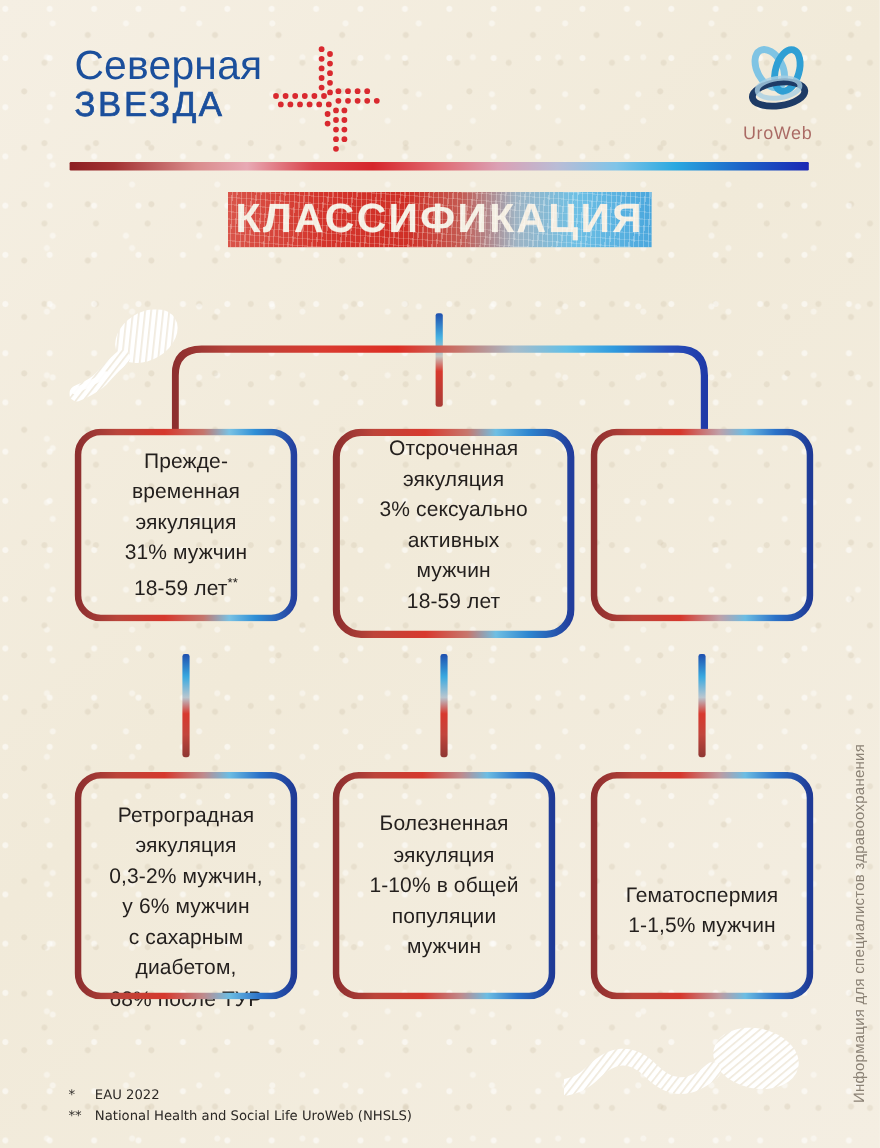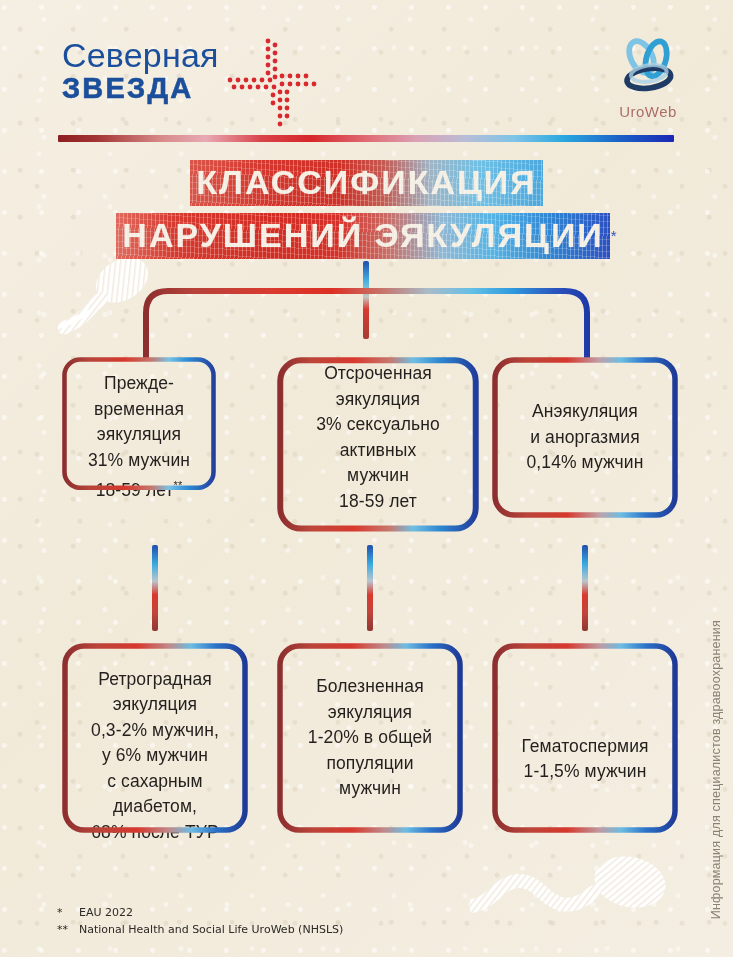--- a/index.html
+++ b/index.html
@@ -22,21 +22,21 @@
       linear-gradient(135deg,#f5efe3 0%,#f1ead9 45%,#f4eee2 100%);
     background-size:37px 41px,53px 47px,61px 59px,43px 67px,71px 53px,100% 100%;
     pointer-events:none;
   }
   .layer{position:absolute;inset:0;}
 
   
   #logo-left{position:absolute;left:62px;top:38px;width:210px;height:80px;}
   #logo-word{position:absolute;left:0;top:0;}
   #logo-l1{font-size:34px;color:#1b4f9c;letter-spacing:.2px;line-height:34px;font-weight:400;}
-  #logo-l2{font-size:29px;color:#1b4f9c;font-weight:700;letter-spacing:2.2px;line-height:32px;
+  #logo-l2{font-size:29px;color:#1b4f9c;font-weight:400;letter-spacing:2.2px;line-height:32px;
            -webkit-text-stroke:.6px #1b4f9c;}
   #logo-star{position:absolute;left:160px;top:-2px;width:96px;height:92px;}
 
   #logo-right{position:absolute;right:42px;top:36px;width:86px;height:86px;}
   #uroweb-text{position:absolute;left:0;bottom:2px;width:100%;text-align:center;
     font-size:15px;color:#7f1d1d;letter-spacing:.5px;opacity:.62;}
 
   #divider{position:absolute;left:58px;top:135px;width:616px;height:7px;border-radius:1px;
     background:linear-gradient(90deg,
       #8c1f22 0%, #a33232 6%, #d98b8b 17%, #e8a9b4 24%,
@@ -71,21 +71,21 @@
   #bracket-fix svg{display:block;}
 
   
   .box{position:absolute;border-radius:20px;padding:6px;box-sizing:border-box;}
   .box-in{width:100%;height:100%;border-radius:15px;background:transparent;
     display:flex;align-items:center;justify-content:center;box-sizing:border-box;padding:6px 8px;}
   .box-txt{font-size:17.5px;line-height:25.5px;color:#231f1d;text-align:center;
     letter-spacing:.1px;white-space:pre-line;}
   .sup{font-size:11px;vertical-align:super;}
 
-  #b1{left:62px;top:357px;width:154px;height:161px;}
+  #b1{left:62px;top:357px;width:186px;height:161px;}
   #b2{left:277px;top:357px;width:202px;height:161px;}
   #b3{left:492px;top:357px;width:186px;height:161px;}
   #b4{left:62px;top:643px;width:186px;height:226px;}
   #b5{left:277px;top:643px;width:186px;height:190px;}
   #b6{left:492px;top:643px;width:186px;height:232px;}
 
   
   #notes{position:absolute;left:57px;bottom:19px;font-size:11px;color:#2c2926;line-height:17px;
     font-family:"DejaVu Sans",sans-serif;}
   .note{display:flex;}
@@ -184,21 +184,20 @@
       <ellipse cx="44" cy="46" rx="22" ry="10" transform="rotate(-8 44 46)" stroke="#a9cfe4" stroke-width="5" opacity=".8"></ellipse>
     </g>
   </svg>
   <div id="uroweb-text">UroWeb</div>
 </div>
 
 <div id="divider"></div>
 
 <div id="title">
   <div><span class="tline" id="tl1">КЛАССИФИКАЦИЯ</span></div>
-  <div><span class="tline" id="tl2">НАРУШЕНИЙ ЭЯКУЛЯЦИИ</span><span id="title-ast">*</span></div>
 </div>
 
 <div id="stem"></div>
 <div id="bracket-fix">
   <svg width="447" height="72" viewBox="0 0 447 72">
     <defs>
       <linearGradient id="gh" x1="0" y1="0" x2="1" y2="0">
         <stop offset="0" stop-color="#8d2f2f"></stop>
         <stop offset=".10" stop-color="#b4423a"></stop>
         <stop offset=".28" stop-color="#d93a2f"></stop>
@@ -276,25 +275,20 @@
           <stop offset=".18" stop-color="#bb443a"></stop>
       <stop offset=".40" stop-color="#d6382d"></stop>
           <stop offset=".58" stop-color="#c0a0a8"></stop>
       <stop offset=".70" stop-color="#6cbde3"></stop>
           <stop offset=".84" stop-color="#2b72c8"></stop>
       <stop offset="1" stop-color="#1f3a96"></stop>
         </linearGradient>
       </defs>
     <rect x="3" y="3" width="180" height="155" rx="19" fill="none" stroke="url(#gb3)" stroke-width="5.5"></rect>
   </svg>
-  <div class="box-in">
-      <div class="box-txt">Анэякуляция
-и аноргазмия
-0,14% мужчин</div>
-    </div>
 </div>
 
 <div class="box" id="b4">
   <svg class="layer" viewBox="0 0 186 190" preserveAspectRatio="none">
     <defs>
         <linearGradient id="gb4" x1="0" y1="0" x2="1" y2="0">
       <stop offset="0" stop-color="#8d2f2f"></stop>
           <stop offset=".18" stop-color="#bb443a"></stop>
       <stop offset=".40" stop-color="#d6382d"></stop>
           <stop offset=".58" stop-color="#bf8a8c"></stop>
@@ -327,21 +321,21 @@
       <stop offset=".70" stop-color="#6cbde3"></stop>
           <stop offset=".84" stop-color="#2b72c8"></stop>
       <stop offset="1" stop-color="#1f3a96"></stop>
         </linearGradient>
       </defs>
     <rect x="3" y="3" width="180" height="184" rx="19" fill="none" stroke="url(#gb5)" stroke-width="5.5"></rect>
   </svg>
   <div class="box-in">
       <div class="box-txt">Болезненная
 эякуляция
-1-20% в общей
+1-10% в общей
 популяции
 мужчин</div>
     </div>
 </div>
 
 <div class="box" id="b6">
   <svg class="layer" viewBox="0 0 186 190" preserveAspectRatio="none">
     <defs>
         <linearGradient id="gb6" x1="0" y1="0" x2="1" y2="0">
       <stop offset="0" stop-color="#8d2f2f"></stop>

